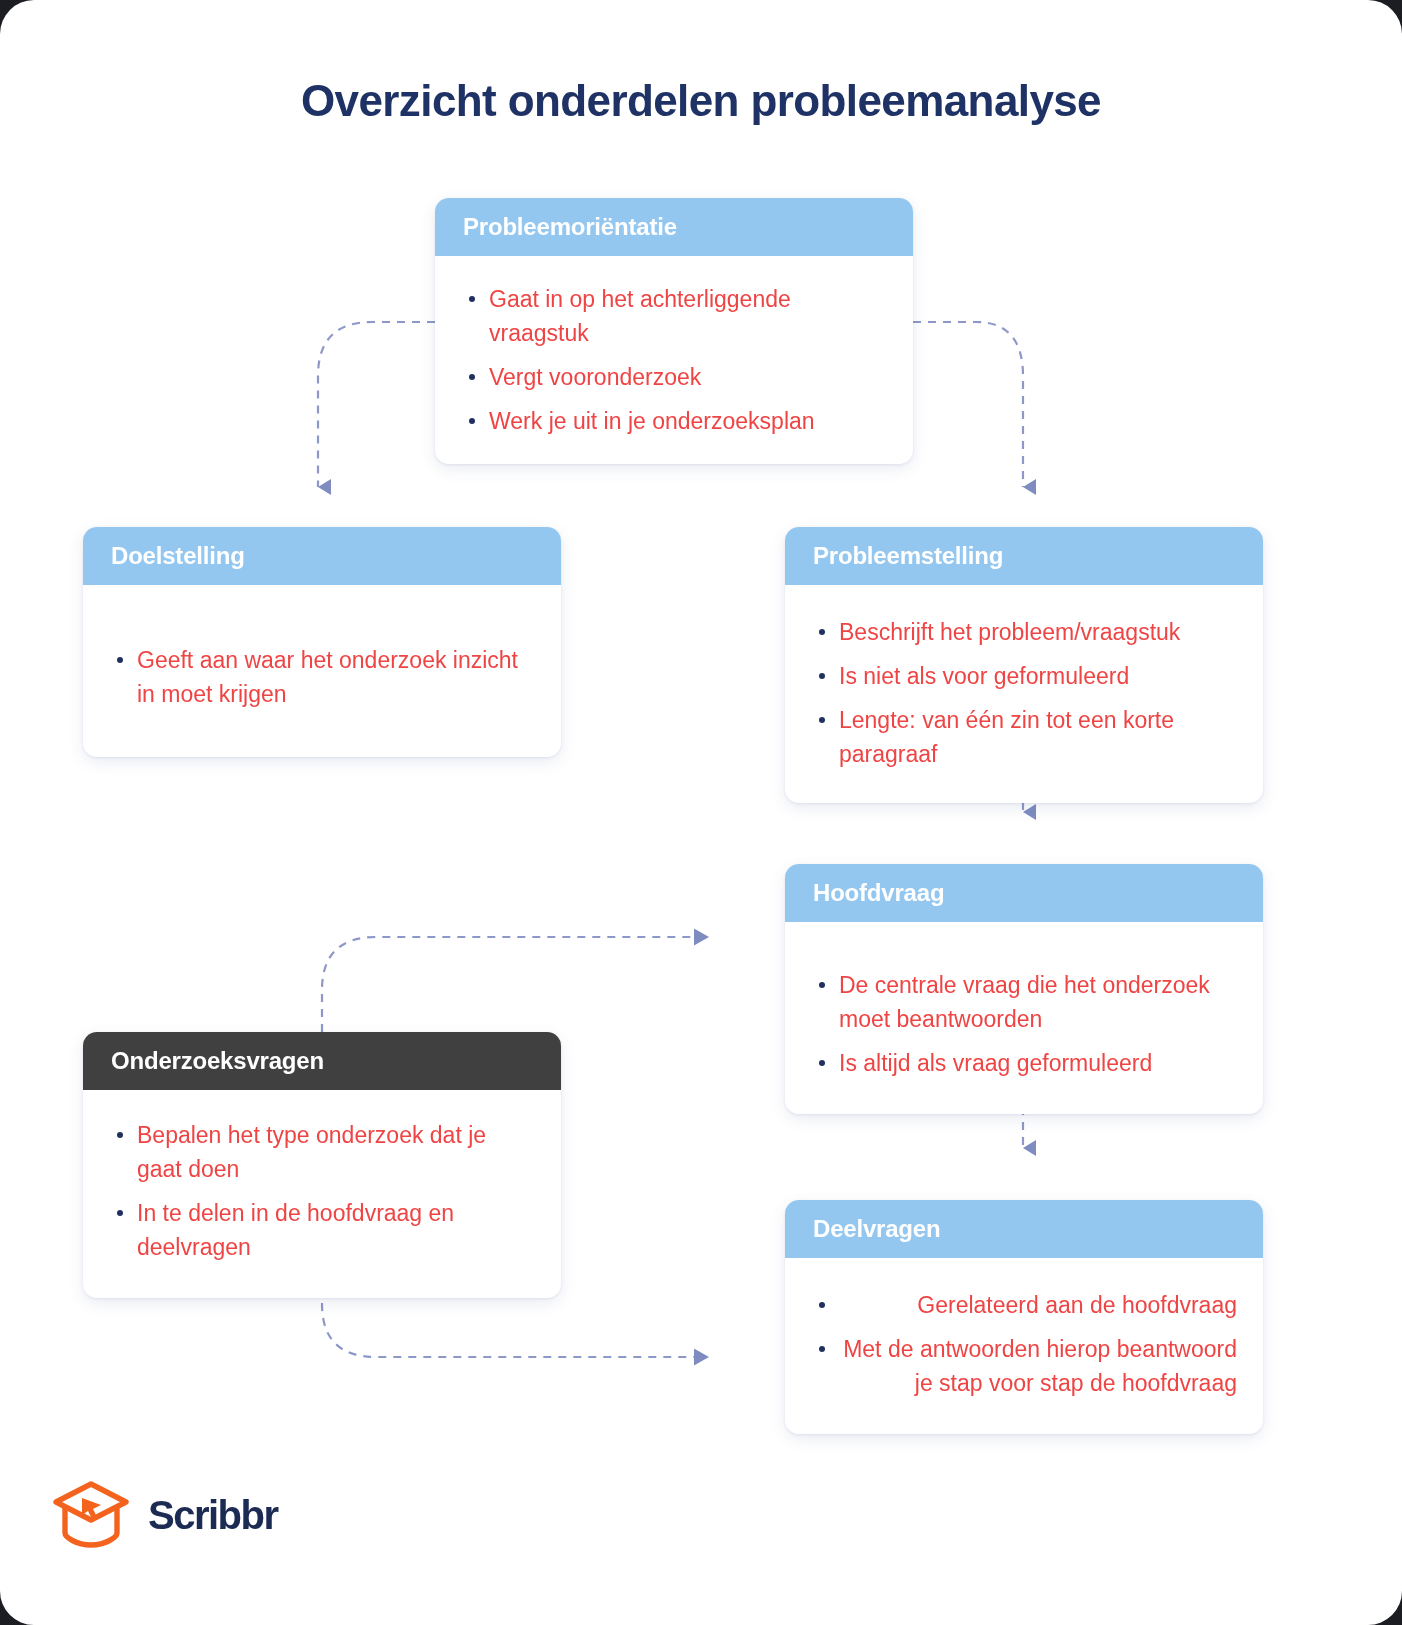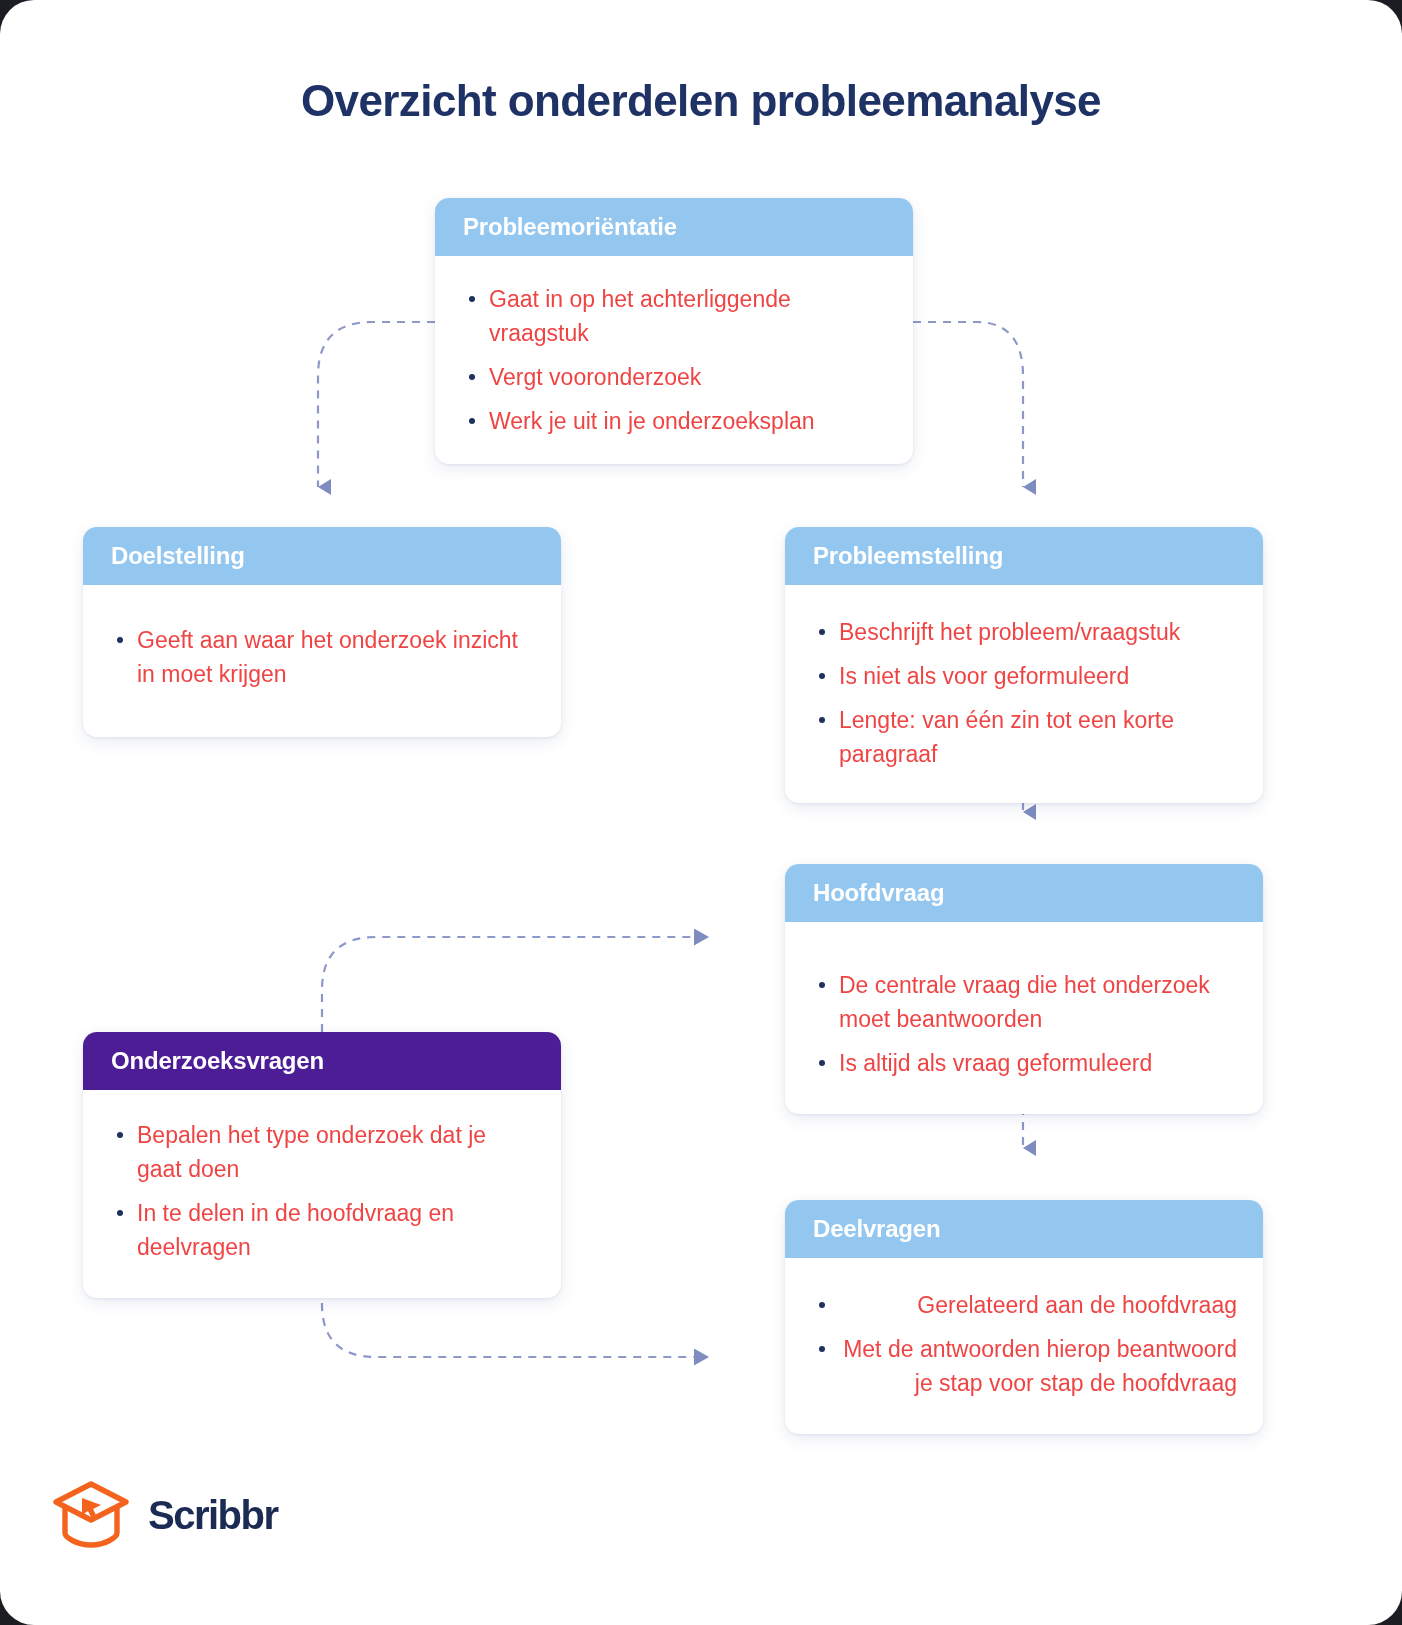--- a/index.html
+++ b/index.html
@@ -55,21 +55,21 @@
     height: 58px;
     display: flex;
     align-items: center;
     padding: 0 28px;
     font-size: 24px;
     font-weight: 700;
     color: #ffffff;
     letter-spacing: -0.2px;
   }
   .card-header.blue  { background: #94c7f0; }
-  .card-header.green { background: #4c1d95; }
+  .card-header.green { background: #404040; }
 
   .card-body {
     padding: 26px 26px 26px 26px;
   }
   .card-body ul {
     list-style: none;
   }
   .card-body li {
     position: relative;
     padding-left: 28px;
@@ -153,21 +153,21 @@
       <ul>
         <li>Gaat in op het achterliggende vraagstuk</li>
         <li>Vergt vooronderzoek</li>
         <li>Werk je uit in je onderzoeksplan</li>
       </ul>
     </div>
   </div>
 
   <div class="card" id="card-doelstelling">
     <div class="card-header blue">Doelstelling</div>
-    <div class="card-body" style="padding-top:38px;padding-bottom:46px;">
+    <div class="card-body" style="padding-top:38px;padding-bottom:46px;margin-top:20px;">
       <ul>
         <li>Geeft aan waar het onderzoek inzicht in moet krijgen</li>
       </ul>
     </div>
   </div>
 
   <div class="card" id="card-probleemstelling">
     <div class="card-header blue">Probleemstelling</div>
     <div class="card-body" style="padding-top:30px;padding-bottom:32px;">
       <ul>

